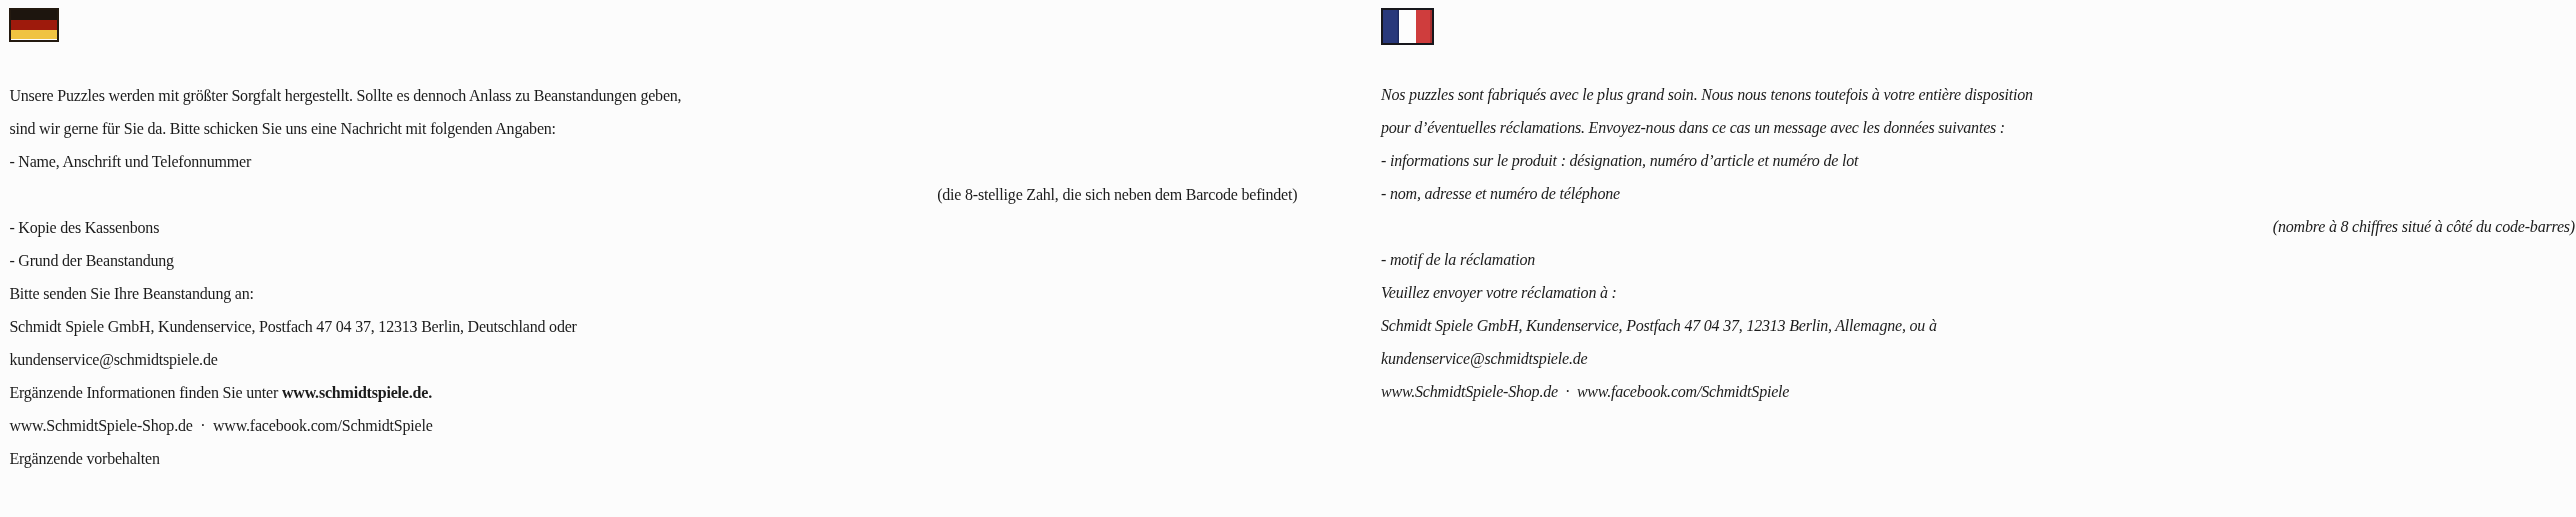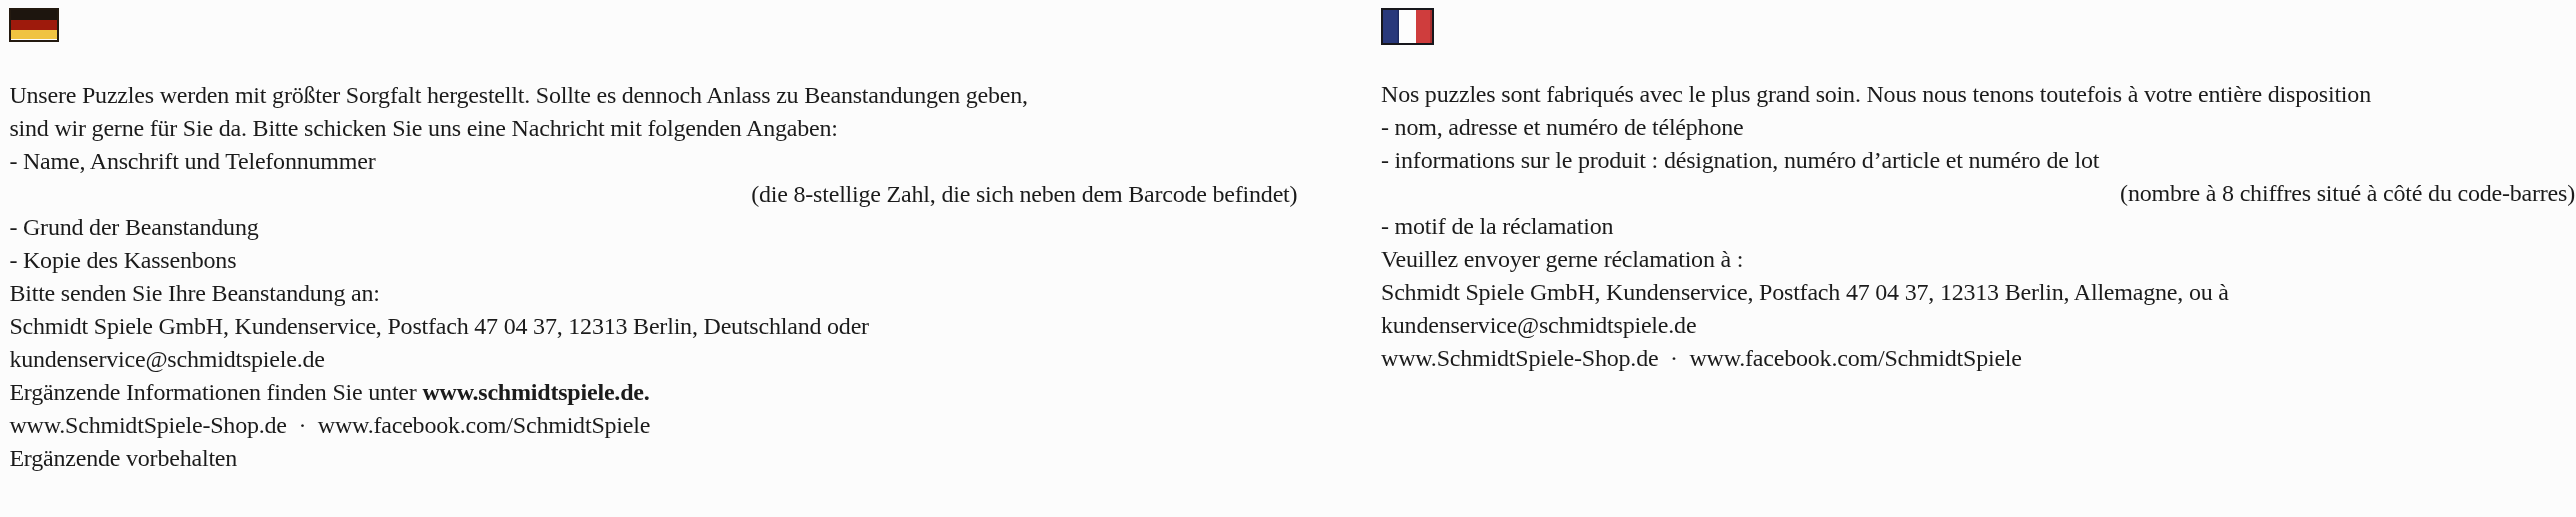--- a/index.html
+++ b/index.html
@@ -10,21 +10,21 @@
     overflow: hidden;
     background: #fcfcfc;
     color: #1b1b1b;
     font-family: "Liberation Serif", "DejaVu Serif", serif;
   }
   .column {
     position: absolute;
     top: 8px;
   }
   .column-de { left: 9.4px;  width: 1288px; }
-  .column-fr { left: 1381px; width: 1194px; }
+  .column-fr { left: 1381px; width: 1194px; font-style: italic; }
 
   
   .flag {
     display: flex;
     box-sizing: content-box;
   }
   .flag-de {
     flex-direction: column;
     width: 46px;
     height: 29.5px;
@@ -44,21 +44,21 @@
   .flag-fr .stripe { flex: 1; }
   .flag-fr .stripe-blue  { background: #29397b; box-shadow: inset -1.3px 0 0 #1d2a5e; }
   .flag-fr .stripe-white { background: #fdfdfd; }
   .flag-fr .stripe-red   { background: #cf3d3d; box-shadow: inset -2px 0 0 #a82f2e; }
 
   
   .textblock { margin-top: 37px; }
   .column-fr .textblock { margin-top: 33px; }
   .line {
     margin: 0;
-    font-size: 24px;
+    font-size: 16px;
     line-height: 33px;
     letter-spacing: -0.2px;
     white-space: nowrap;
   }
   .line.indent { padding-left: 14.8px; text-align: right; }
   .bold { font-weight: bold; }
 </style>
 </head>
 <body>
 
@@ -66,42 +66,43 @@
   <div class="flag flag-de">
     <div class="stripe stripe-black"></div>
     <div class="stripe stripe-red"></div>
     <div class="stripe stripe-gold"></div>
   </div>
   <div class="textblock">
     <p class="line">Unsere Puzzles werden mit größter Sorgfalt hergestellt. Sollte es dennoch Anlass zu Beanstandungen geben,</p>
     <p class="line">sind wir gerne für Sie da. Bitte schicken Sie uns eine Nachricht mit folgenden Angaben:</p>
     <p class="line">- Name, Anschrift und Telefonnummer</p>
     <p class="line indent">(die 8-stellige Zahl, die sich neben dem Barcode befindet)</p>
+    <p class="line">- Kopie des Kassenbons</p>
     <p class="line">- Grund der Beanstandung</p>
-    <p class="line">- Kopie des Kassenbons</p>
     <p class="line">Bitte senden Sie Ihre Beanstandung an:</p>
     <p class="line">Schmidt Spiele GmbH, Kundenservice, Postfach 47 04 37, 12313 Berlin, Deutschland oder</p>
     <p class="line">kundenservice@schmidtspiele.de</p>
     <p class="line"><span>Ergänzende Informationen finden Sie unter </span><span class="bold">www.schmidtspiele.de.</span></p>
     <p class="line">www.SchmidtSpiele-Shop.de &nbsp;·&nbsp; www.facebook.com/SchmidtSpiele</p>
     <p class="line">Ergänzende vorbehalten</p>
   </div>
 </section>
 
 <section class="column column-fr">
   <div class="flag flag-fr">
     <div class="stripe stripe-blue"></div>
     <div class="stripe stripe-white"></div>
     <div class="stripe stripe-red"></div>
   </div>
   <div class="textblock">
     <p class="line">Nos puzzles sont fabriqués avec le plus grand soin. Nous nous tenons toutefois à votre entière disposition</p>
+    <p class="line">pour d’éventuelles réclamations. Envoyez-nous dans ce cas un message avec les données suivantes :</p>
+    <p class="line">- informations sur le produit : désignation, numéro d’article et numéro de lot</p>
     <p class="line">- nom, adresse et numéro de téléphone</p>
-    <p class="line">- informations sur le produit : désignation, numéro d’article et numéro de lot</p>
     <p class="line indent">(nombre à 8 chiffres situé à côté du code-barres)</p>
     <p class="line">- motif de la réclamation</p>
-    <p class="line">Veuillez envoyer gerne réclamation à :</p>
+    <p class="line">Veuillez envoyer votre réclamation à :</p>
     <p class="line">Schmidt Spiele GmbH, Kundenservice, Postfach 47 04 37, 12313 Berlin, Allemagne, ou à</p>
     <p class="line">kundenservice@schmidtspiele.de</p>
     <p class="line">www.SchmidtSpiele-Shop.de &nbsp;·&nbsp; www.facebook.com/SchmidtSpiele</p>
   </div>
 </section>
 
 
 </body></html>

